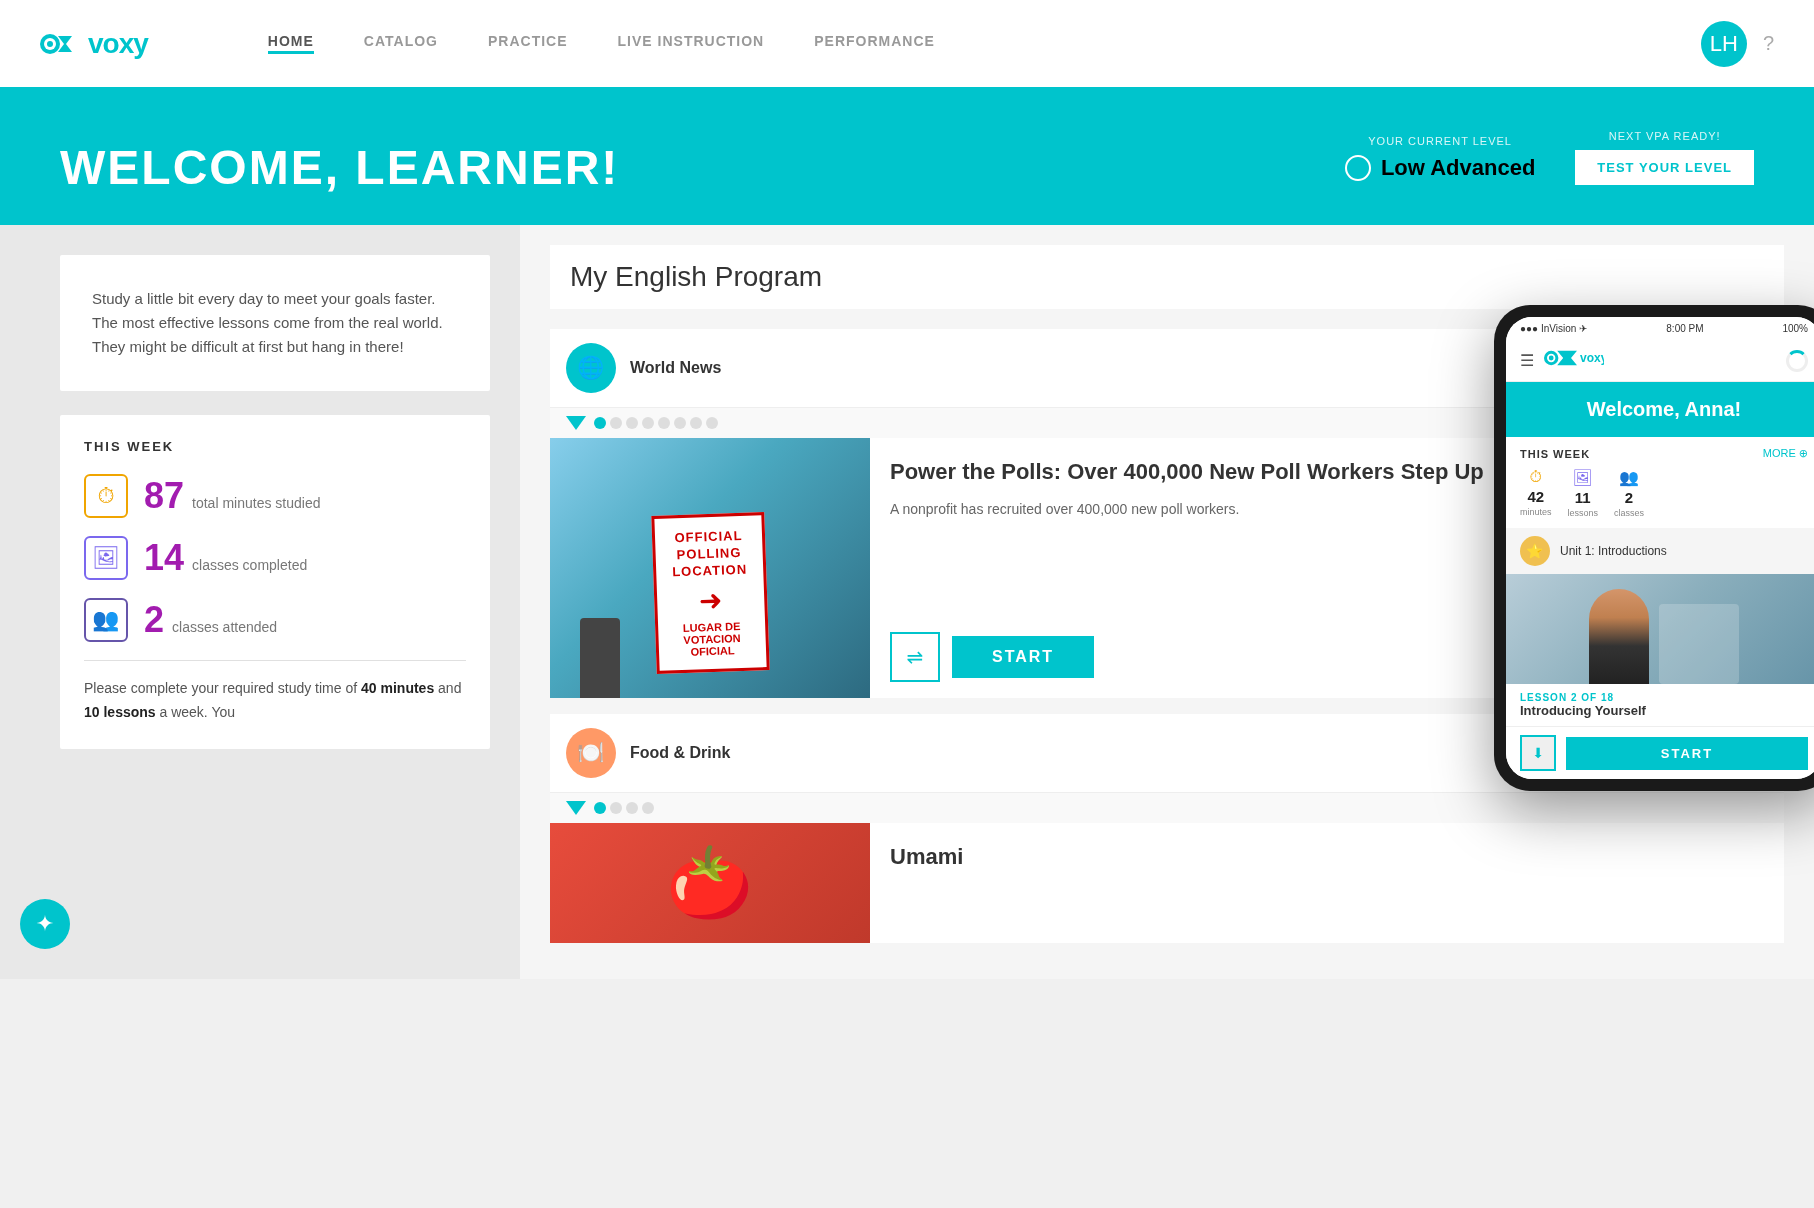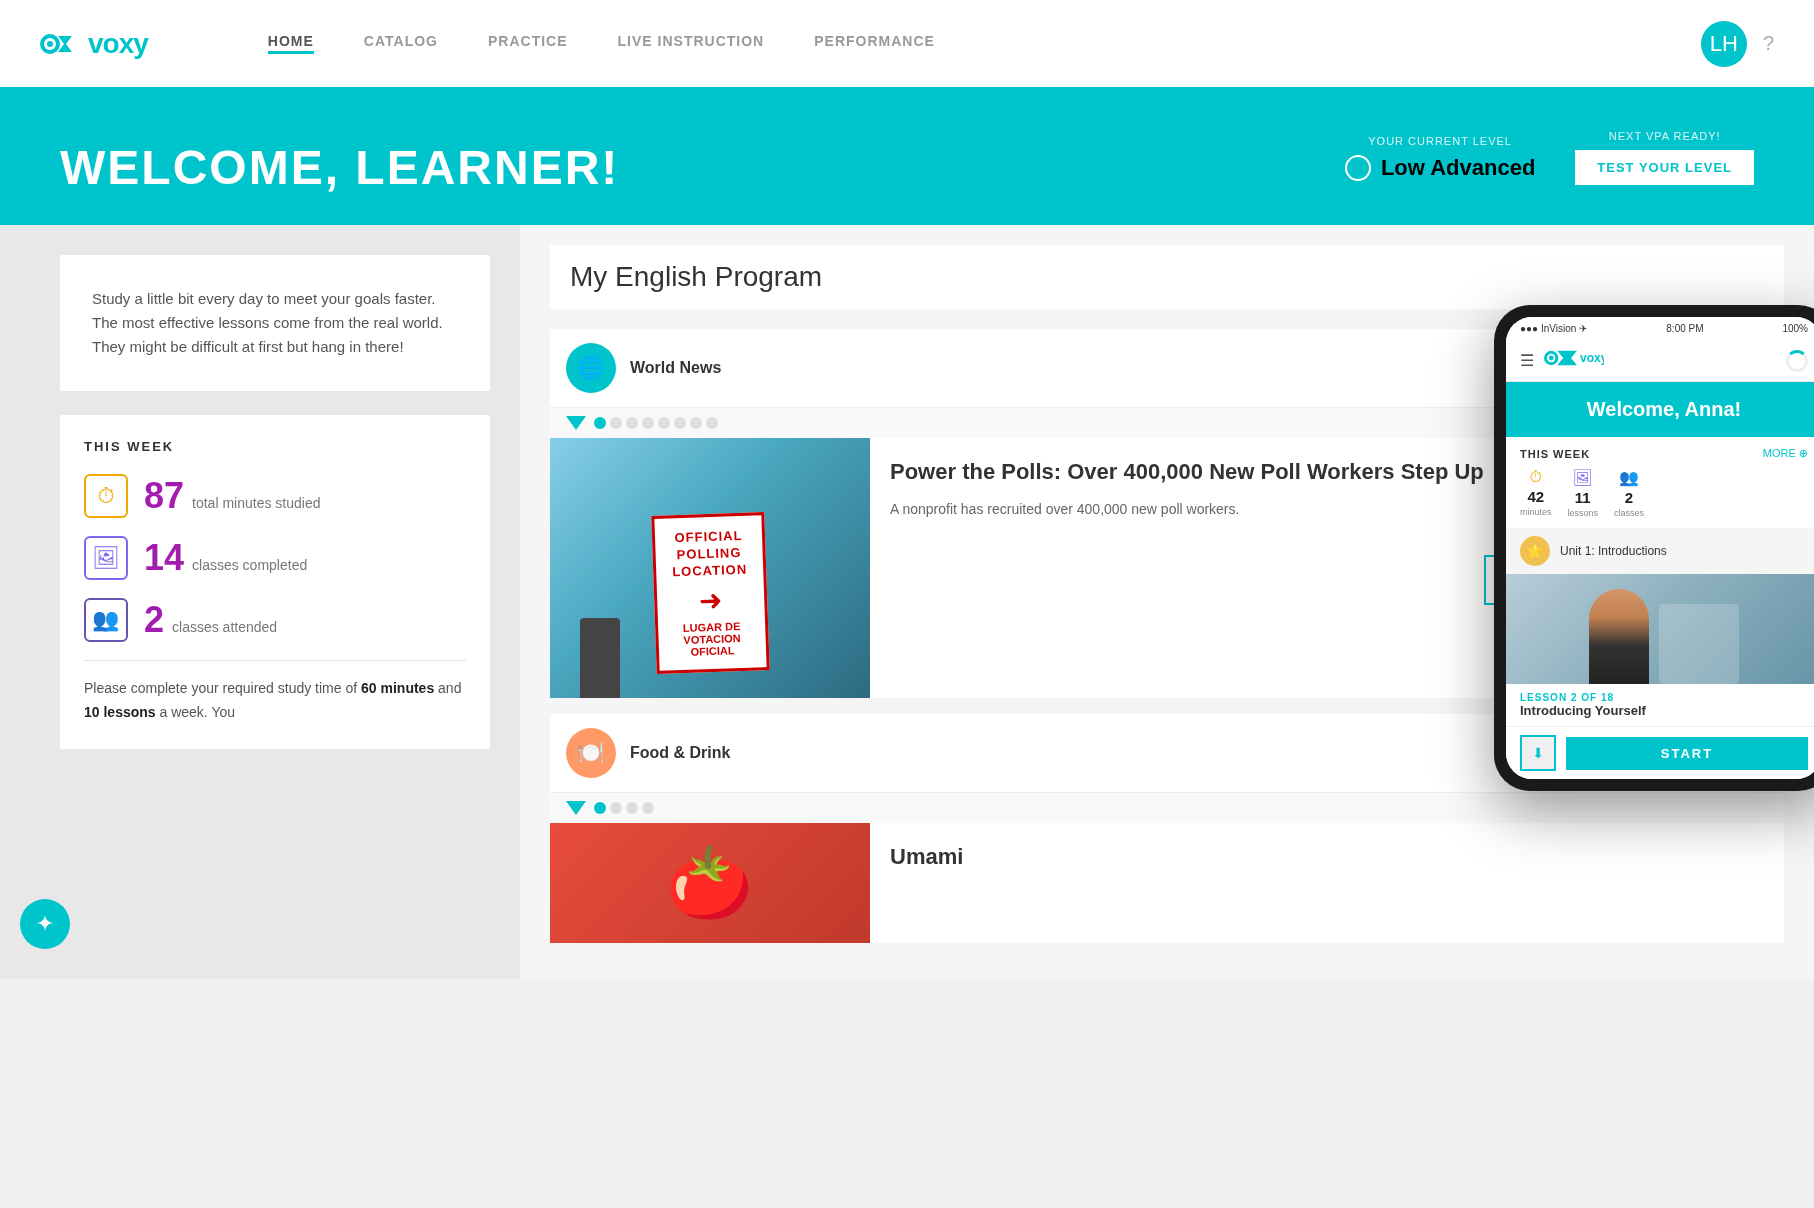--- a/index.html
+++ b/index.html
@@ -349,22 +349,22 @@
     .spanish-text {
       font-size: 11px;
       font-weight: 700;
       color: #cc0000;
       margin-top: 4px;
     }
     .lesson-content {
       flex: 1;
       padding: 20px 20px 16px 20px;
       display: flex;
-      flex-direction: row;
-      justify-content: flex-start;
+      flex-direction: column;
+      justify-content: space-between;
     }
     .lesson-article-title {
       font-size: 22px;
       font-weight: 700;
       color: #333;
       line-height: 1.3;
       margin-bottom: 12px;
     }
     .lesson-article-desc {
       font-size: 14px;
@@ -708,21 +708,21 @@
         <div class="stat-text-area">
           <span class="stat-number">2</span>
           <span class="stat-label">classes attended</span>
         </div>
       </div>
 
       <div class="divider"></div>
 
       <p class="requirement-text">
         <span>Please complete your required study time of</span>
-        <strong>60 minutes</strong>
+        <strong>40 minutes</strong>
         <span>and</span>
         <strong>10 lessons</strong>
         <span>a week. You</span>
       </p>
     </div>
 
     <div class="bottom-badge">✦</div>
   </div>
 
   <div class="main-panel-wrapper">

